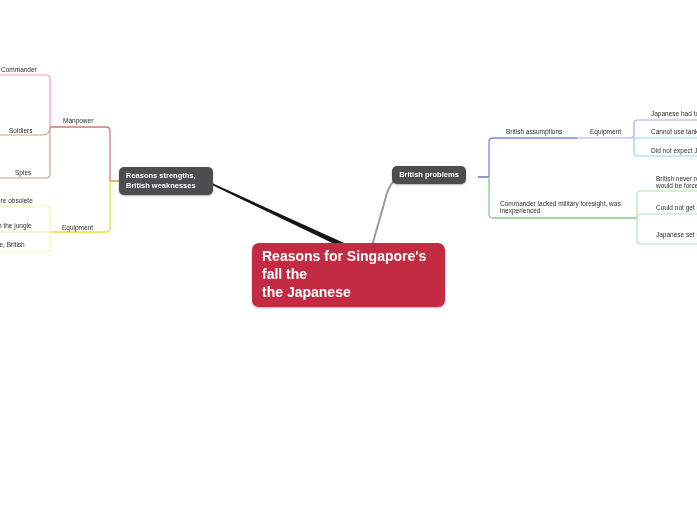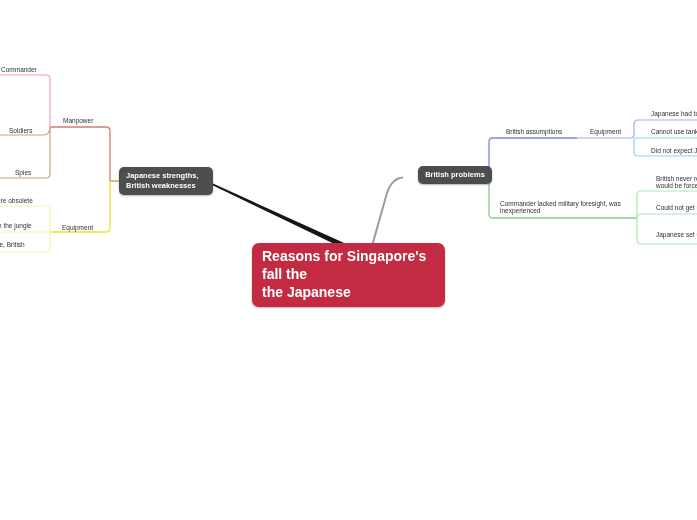--- a/index.html
+++ b/index.html
@@ -28,21 +28,21 @@
     box-shadow:0 1px 2px rgba(0,0,0,.3);
     white-space:pre-line;
   }
   .branch-node{
     background:#4b4d4e;
     font-size:7.5px;
     line-height:1.3;
     padding:4px 7px;
   }
   #node-left{left:119px;top:167px;width:80px;}
-  #node-right{left:418px;top:166px;width:60px;text-align:center;}
+  #node-right{left:392px;top:166px;width:60px;text-align:center;}
   #node-center{
     left:252px;top:243px;width:173px;
     background:#c32b42;
     font-size:14px;
     line-height:1.3;
     padding:4px 10px 5px 10px;
     border-radius:7px;
   }
   
   #lab-commander{left:1px;top:66px;}
@@ -87,21 +87,21 @@
     <path d="M489,177 V142 Q489,138 493,138 H577" fill="none" stroke-width="1.3" stroke="#7b87dd"></path>
     <path d="M489,177 V214 Q489,218 493,218 H637" fill="none" stroke-width="1.3" stroke="#8cc98c"></path>
     <path d="M577,138 H630 Q634,138 634,134 V124 Q634,120 638,120 H707" fill="none" stroke-width="1.2" stroke="#b0a3e8"></path>
     <path d="M634,138 H707" fill="none" stroke-width="1.2" stroke="#8ed8ec"></path>
     <path d="M634,138 V152 Q634,156 638,156 H707" fill="none" stroke-width="1.2" stroke="#8ed8ec"></path>
     <path d="M637,218 V195 Q637,191 641,191 H707" fill="none" stroke-width="1.2" stroke="#b2e4b2"></path>
     <path d="M637,218 Q637,214 642,214 H707" fill="none" stroke-width="1.2" stroke="#b2e4b2"></path>
     <path d="M637,218 V240 Q637,244 641,244 H707" fill="none" stroke-width="1.2" stroke="#b2e4b2"></path>
   </svg>
 
-  <div class="node branch-node" id="node-left">Japanese strengths,
+  <div class="node branch-node" id="node-left">Reasons strengths,
 British weaknesses</div>
 
   <div class="node branch-node" id="node-right">British problems</div>
 
   <div class="node" id="node-center">Reasons for Singapore's fall the
 the Japanese</div>
 
   <div class="lbl" id="lab-manpower">Manpower</div>
   <div class="lbl" id="lab-commander">Commander</div>
   <div class="lbl" id="lab-soldiers">Soldiers</div>

